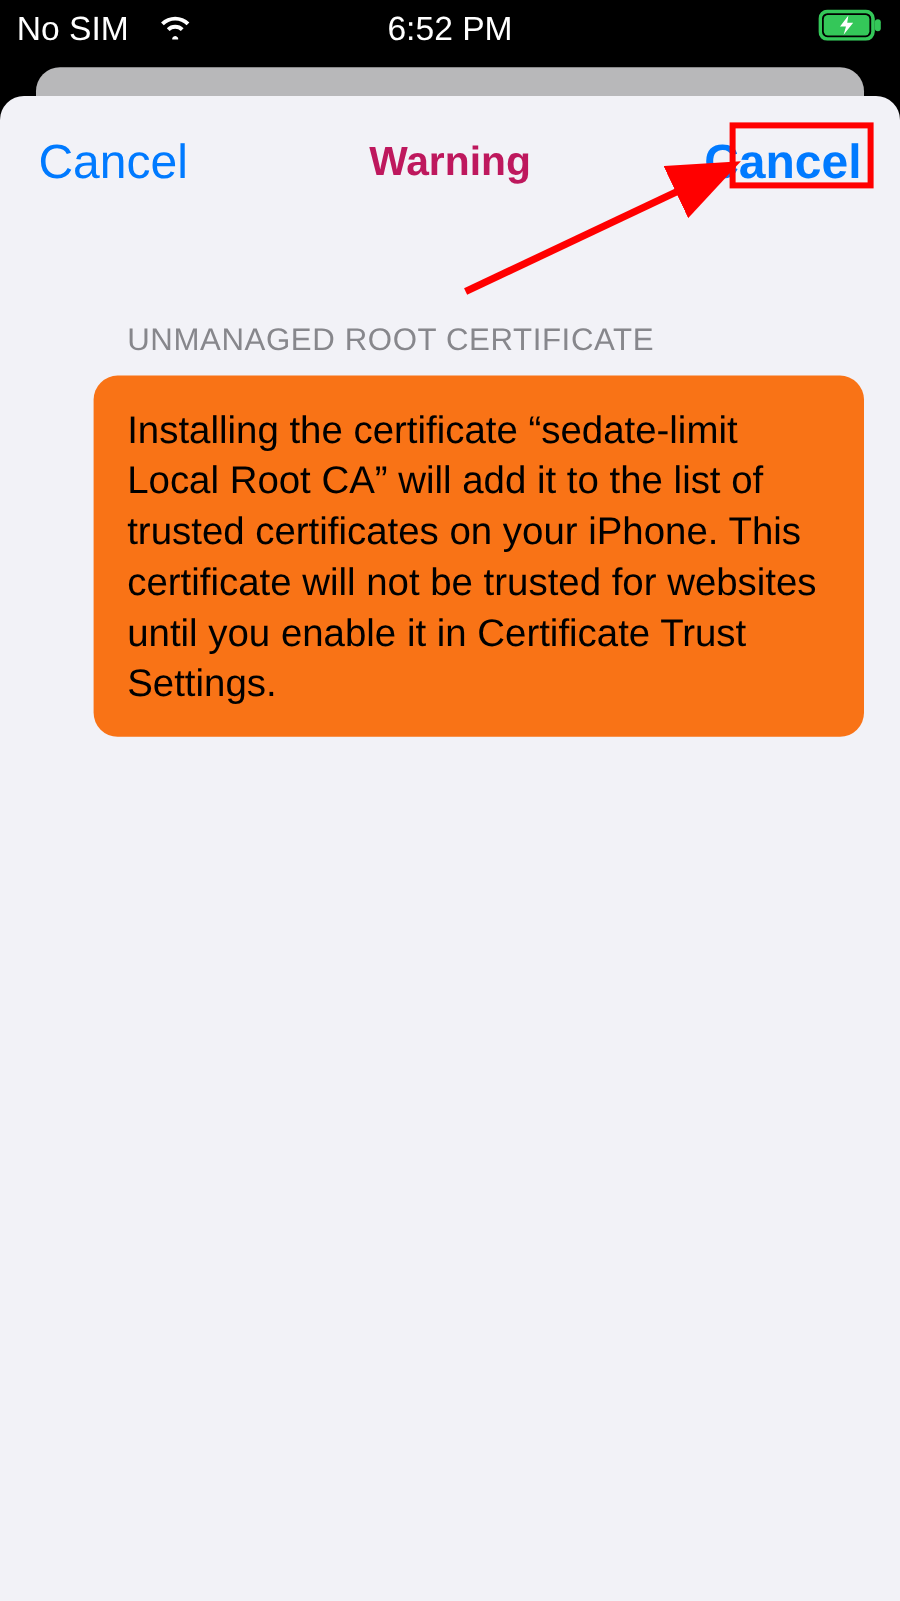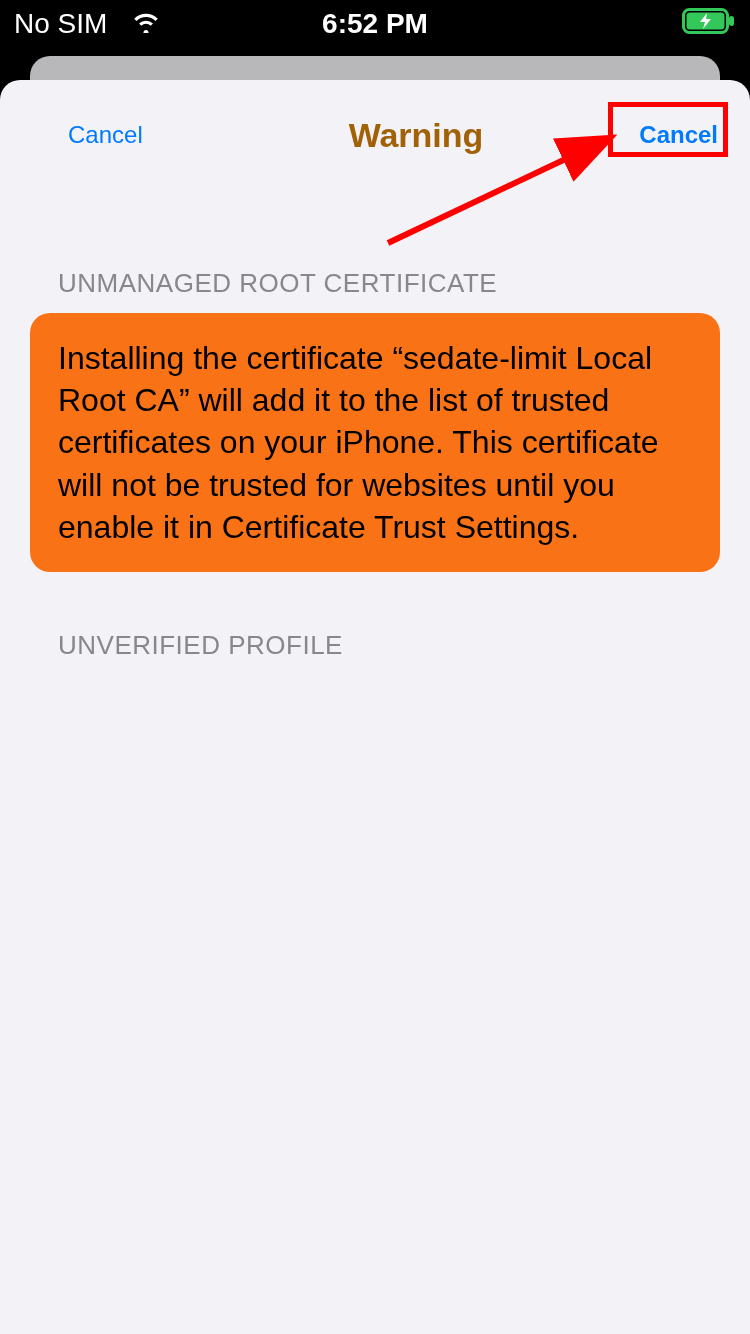--- a/index.html
+++ b/index.html
@@ -30,21 +30,21 @@
     }
     .status-left {
       display: flex;
       align-items: center;
       gap: 24px;
     }
     .status-center {
       position: absolute;
       left: 50%;
       transform: translateX(-50%);
-      font-weight: 700;
+      font-weight: 400;
     }
     .status-right {
       display: flex;
       align-items: center;
     }
     .wifi-icon {
       display: inline-block;
     }
     .battery-icon {
       display: inline-block;
@@ -74,31 +74,29 @@
       justify-content: space-between;
       padding: 0 32px;
       position: relative;
     }
     .nav-title {
       position: absolute;
       left: 50%;
       transform: translateX(-50%);
       font-size: 34px;
       font-weight: 600;
-      color: #a16207;
-      margin-left: 41px;
+      color: #be185d;
     }
     .nav-button {
-      font-size: 24px;
+      font-size: 40px;
       color: #007aff;
       background: none;
       border: none;
       cursor: pointer;
       font-weight: 400;
-      margin-left: 36px;
     }
     .nav-install {
       font-weight: 600;
     }
     .install-highlight {
       position: absolute;
       top: 102px;
       right: 22px;
       width: 120px;
       height: 55px;
@@ -110,20 +108,21 @@
       position: absolute;
       top: 125px;
       left: 380px;
       width: 260px;
       height: 130px;
       pointer-events: none;
       z-index: 10;
     }
     .content {
       padding: 0 30px;
+      margin-left: 48px;
     }
     .section-header {
       font-size: 26px;
       color: #87878c;
       letter-spacing: 0.5px;
       padding: 78px 28px 14px 28px;
       text-transform: uppercase;
     }
     .section-header.second {
       padding-top: 58px;
@@ -173,21 +172,20 @@
     <div class="nav-title">Warning</div>
     <button class="nav-button nav-install">Cancel</button>
   </div>
 
   <div class="content">
     <div class="section-header">UNMANAGED ROOT CERTIFICATE</div>
     <div class="card">
       <div class="card-text">Installing the certificate “sedate-limit Local Root CA” will add it to the list of trusted certificates on your iPhone. This certificate will not be trusted for websites until you enable it in Certificate Trust Settings.</div>
     </div>
 
-    <div class="section-header second">UNVERIFIED PROFILE</div>
   </div>
 </div>
 
 <div class="install-highlight"></div>
 
 <svg class="arrow-svg" viewBox="0 0 260 130">
   <defs>
     <marker id="arrowhead" markerWidth="10" markerHeight="8" refX="9" refY="4" orient="auto">
       <polygon points="0 0, 10 4, 0 8" fill="#ff0000"></polygon>
     </marker>

